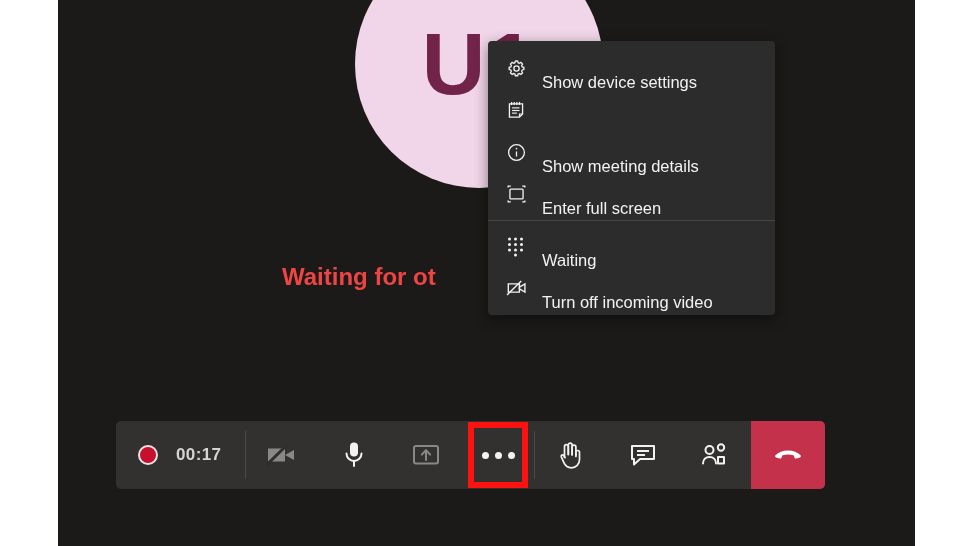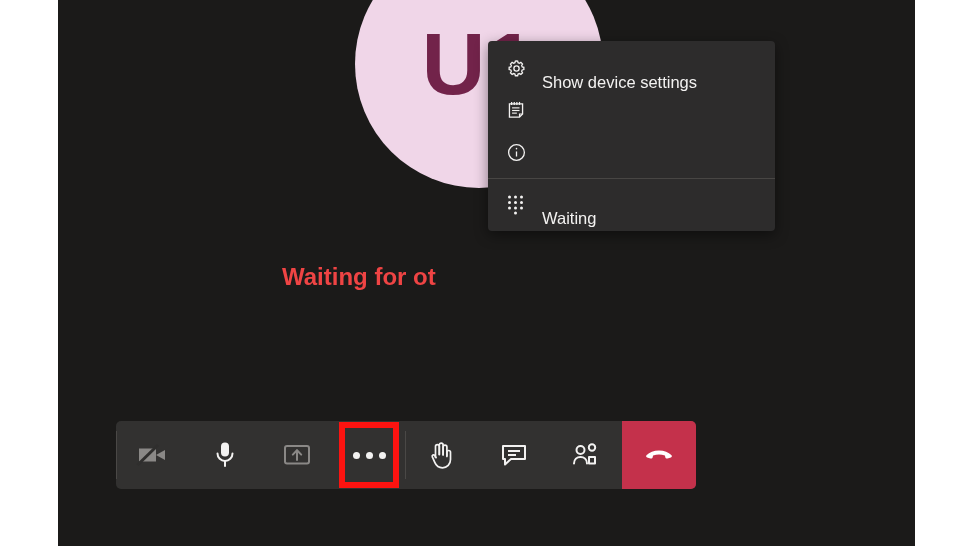--- a/index.html
+++ b/index.html
@@ -242,22 +242,35 @@
       </div>
 
       <div class="menu-item">
         <span class="menu-icon">
           <svg width="21" height="21" viewBox="0 0 24 24" fill="none" stroke="#f3f2f1" stroke-width="1.5">
             <circle cx="12" cy="12" r="9"></circle>
             <circle cx="12" cy="7.6" r="0.9" fill="#f3f2f1" stroke="none"></circle>
             <line x1="12" y1="10.8" x2="12" y2="16.6"></line>
           </svg>
         </span>
-      </div>
-
+        <span class="menu-label">Show meeting details</span>
+      </div>
+
+      <div class="menu-item">
+        <span class="menu-icon">
+          <svg width="21" height="20" viewBox="0 0 24 22" fill="none" stroke="#f3f2f1" stroke-width="1.5">
+            <rect x="4.5" y="5.5" width="15" height="11" rx="1"></rect>
+            <path d="M2.5 3.5v-1.5h3" stroke-width="1.6"></path>
+            <path d="M21.5 3.5v-1.5h-3" stroke-width="1.6"></path>
+            <path d="M2.5 18.5v1.5h3" stroke-width="1.6"></path>
+            <path d="M21.5 18.5v1.5h-3" stroke-width="1.6"></path>
+          </svg>
+        </span>
+        <span class="menu-label">Enter full screen</span>
+      </div>
 
       <div class="menu-divider"></div>
 
       <div class="menu-item">
         <span class="menu-icon">
           <svg width="19" height="21" viewBox="0 0 18 21" fill="#f3f2f1">
             <circle cx="3" cy="3" r="1.5"></circle>
               <circle cx="9" cy="3" r="1.5"></circle>
               <circle cx="15" cy="3" r="1.5"></circle>
             <circle cx="3" cy="8.5" r="1.5"></circle>
@@ -266,25 +279,39 @@
             <circle cx="3" cy="14" r="1.5"></circle>
               <circle cx="9" cy="14" r="1.5"></circle>
               <circle cx="15" cy="14" r="1.5"></circle>
             <circle cx="9" cy="19" r="1.5"></circle>
           </svg>
         </span>
         <span class="menu-label">Waiting</span>
       </div>
 
 
+      <div class="menu-item">
+        <span class="menu-icon">
+          <svg width="24" height="20" viewBox="0 0 26 20" fill="none" stroke="#f3f2f1" stroke-width="1.5">
+            <path d="M2.5 5.5h12v9h-12z"></path>
+            <path d="M14.5 9l6-3.5v9l-6-3.5z"></path>
+            <line x1="1.2" y1="17.5" x2="16.5" y2="2.5" stroke-width="1.6"></line>
+          </svg>
+        </span>
+        <span class="menu-label">Turn off incoming video</span>
+      </div>
 
     </div>
 
     <div class="toolbar">
 
+      <div class="tb-rec">
+        <span class="rec-dot"></span>
+        <span class="rec-time">00:17</span>
+      </div>
 
       <div class="tb-sep"></div>
 
       <div class="tb-btn">
         <span>
           <svg width="34" height="26" viewBox="0 0 34 26" fill="none">
             <path d="M3 6.5h17v13h-17z" fill="#8a8886"></path>
             <path d="M20 13l9-5v10z" fill="#8a8886"></path>
             <line x1="1.5" y1="23" x2="22" y2="3" stroke="#2f2e2d" stroke-width="3"></line>
           </svg>

